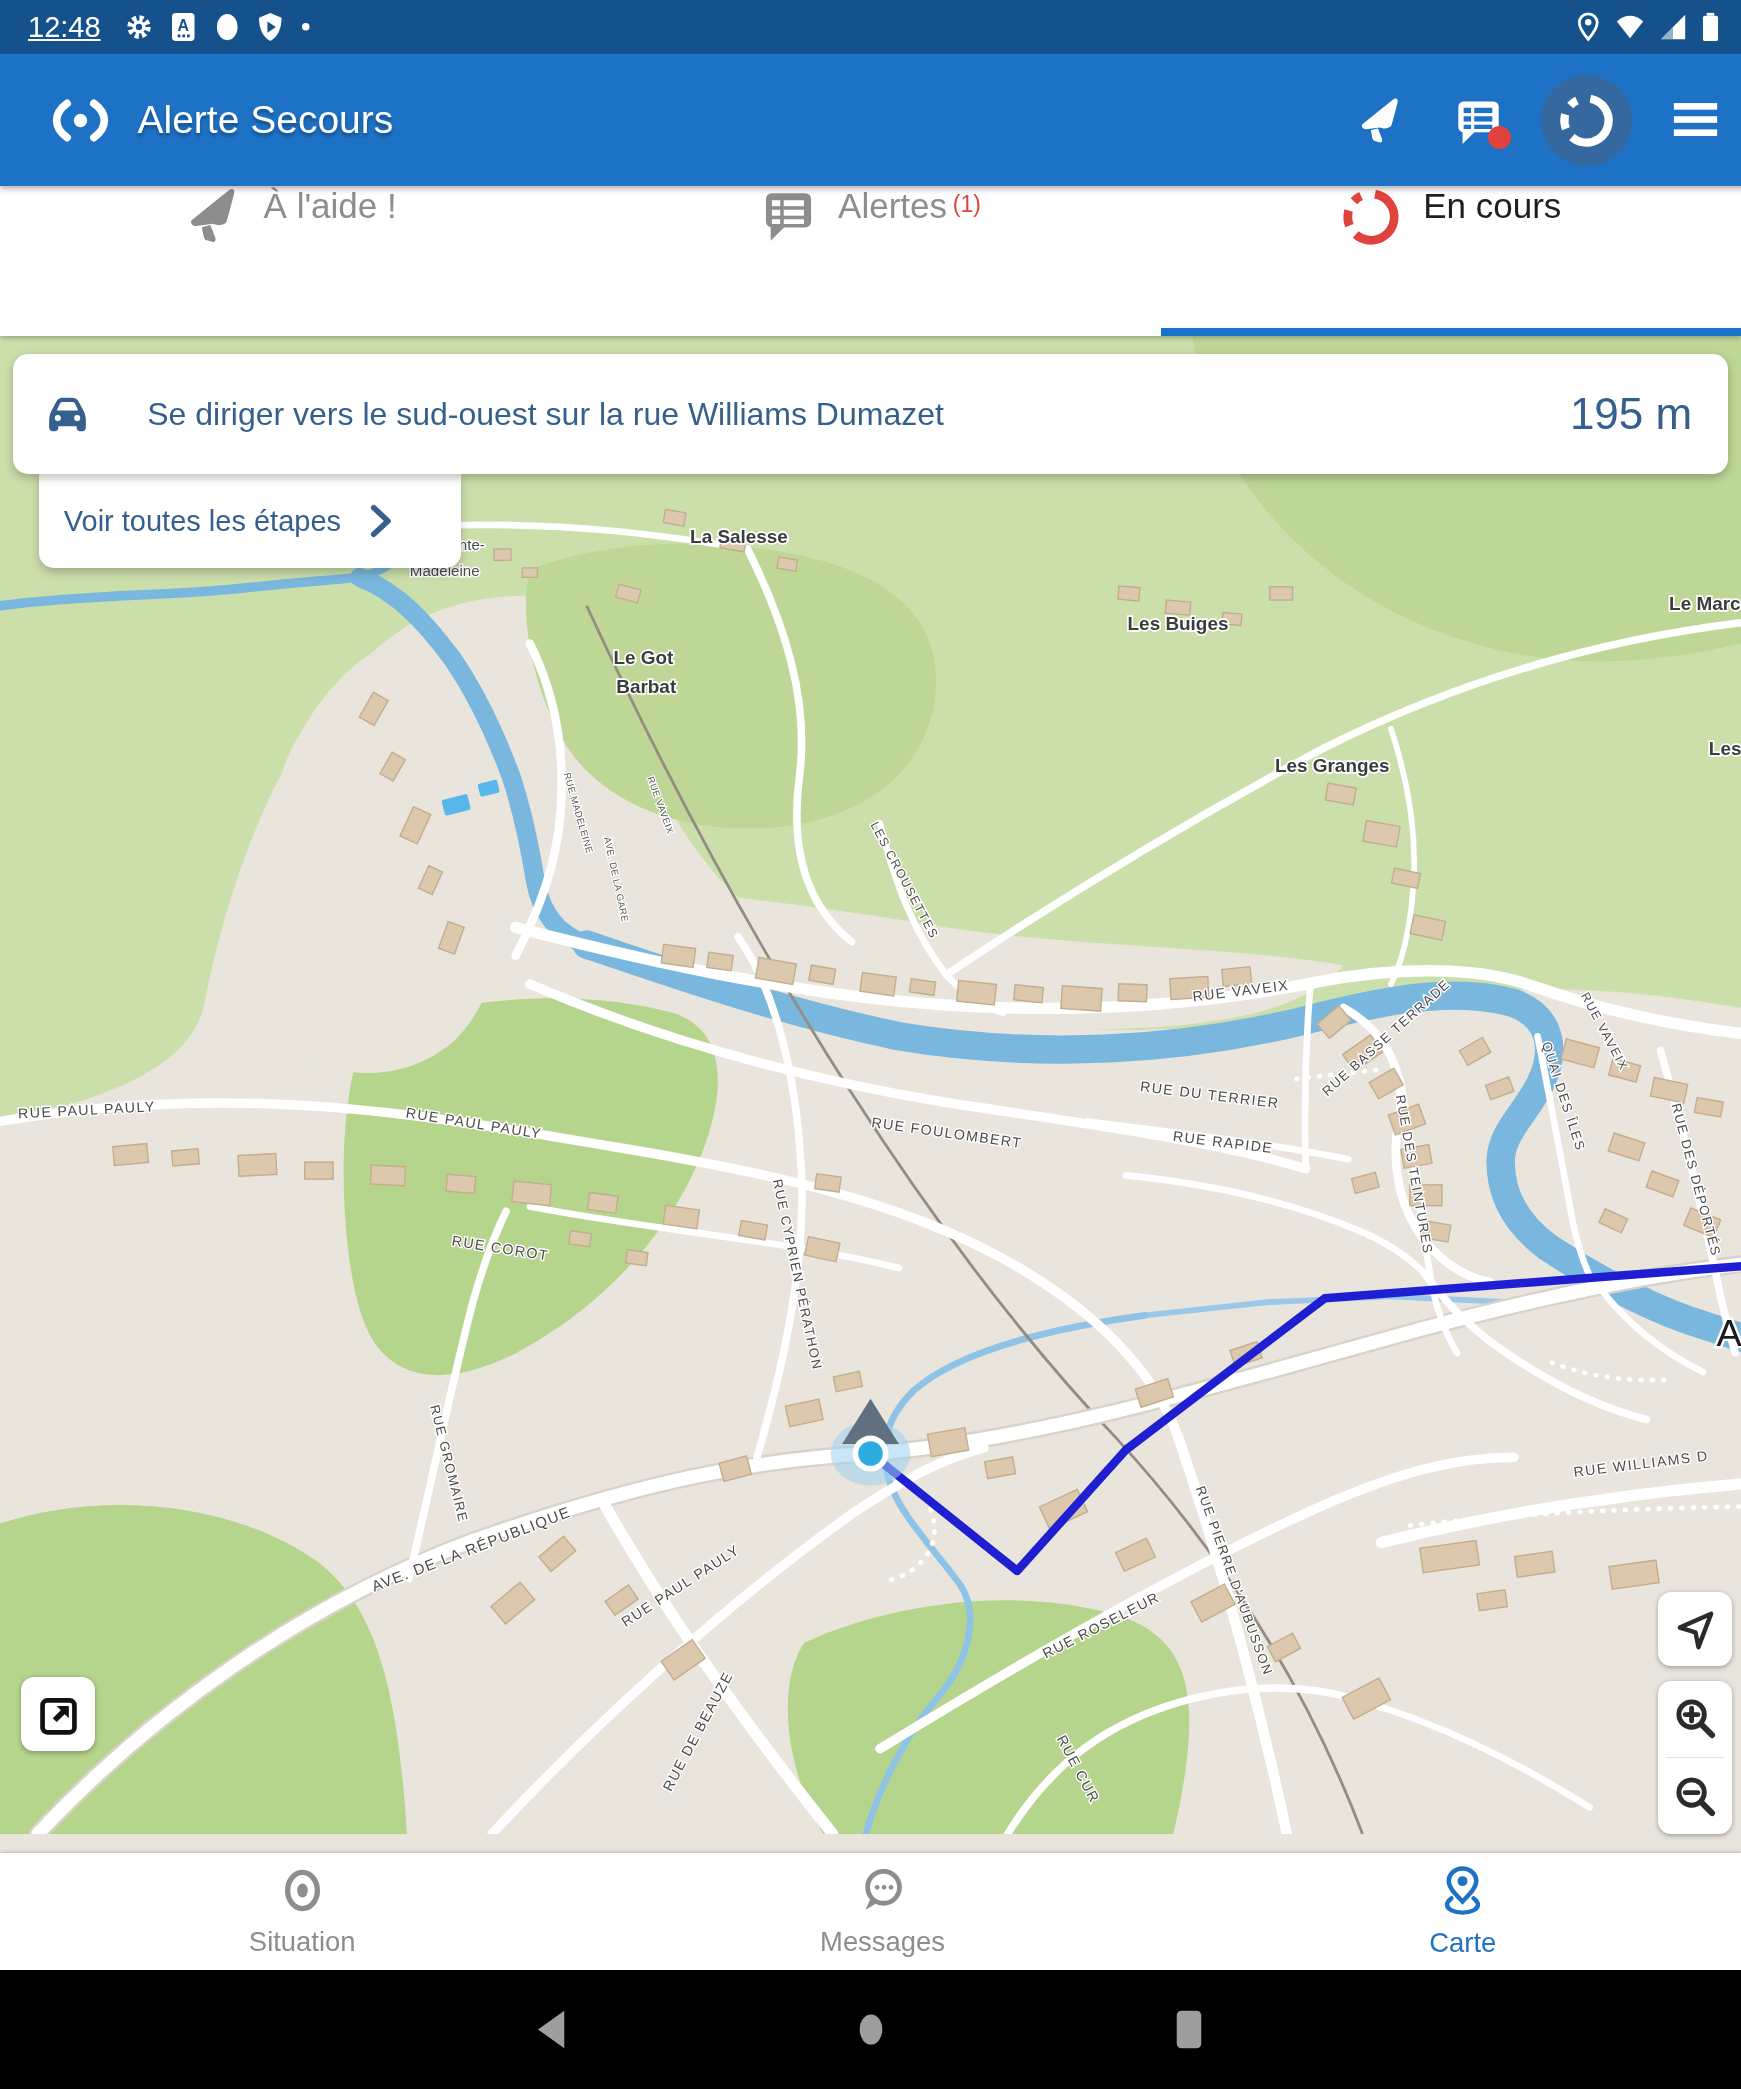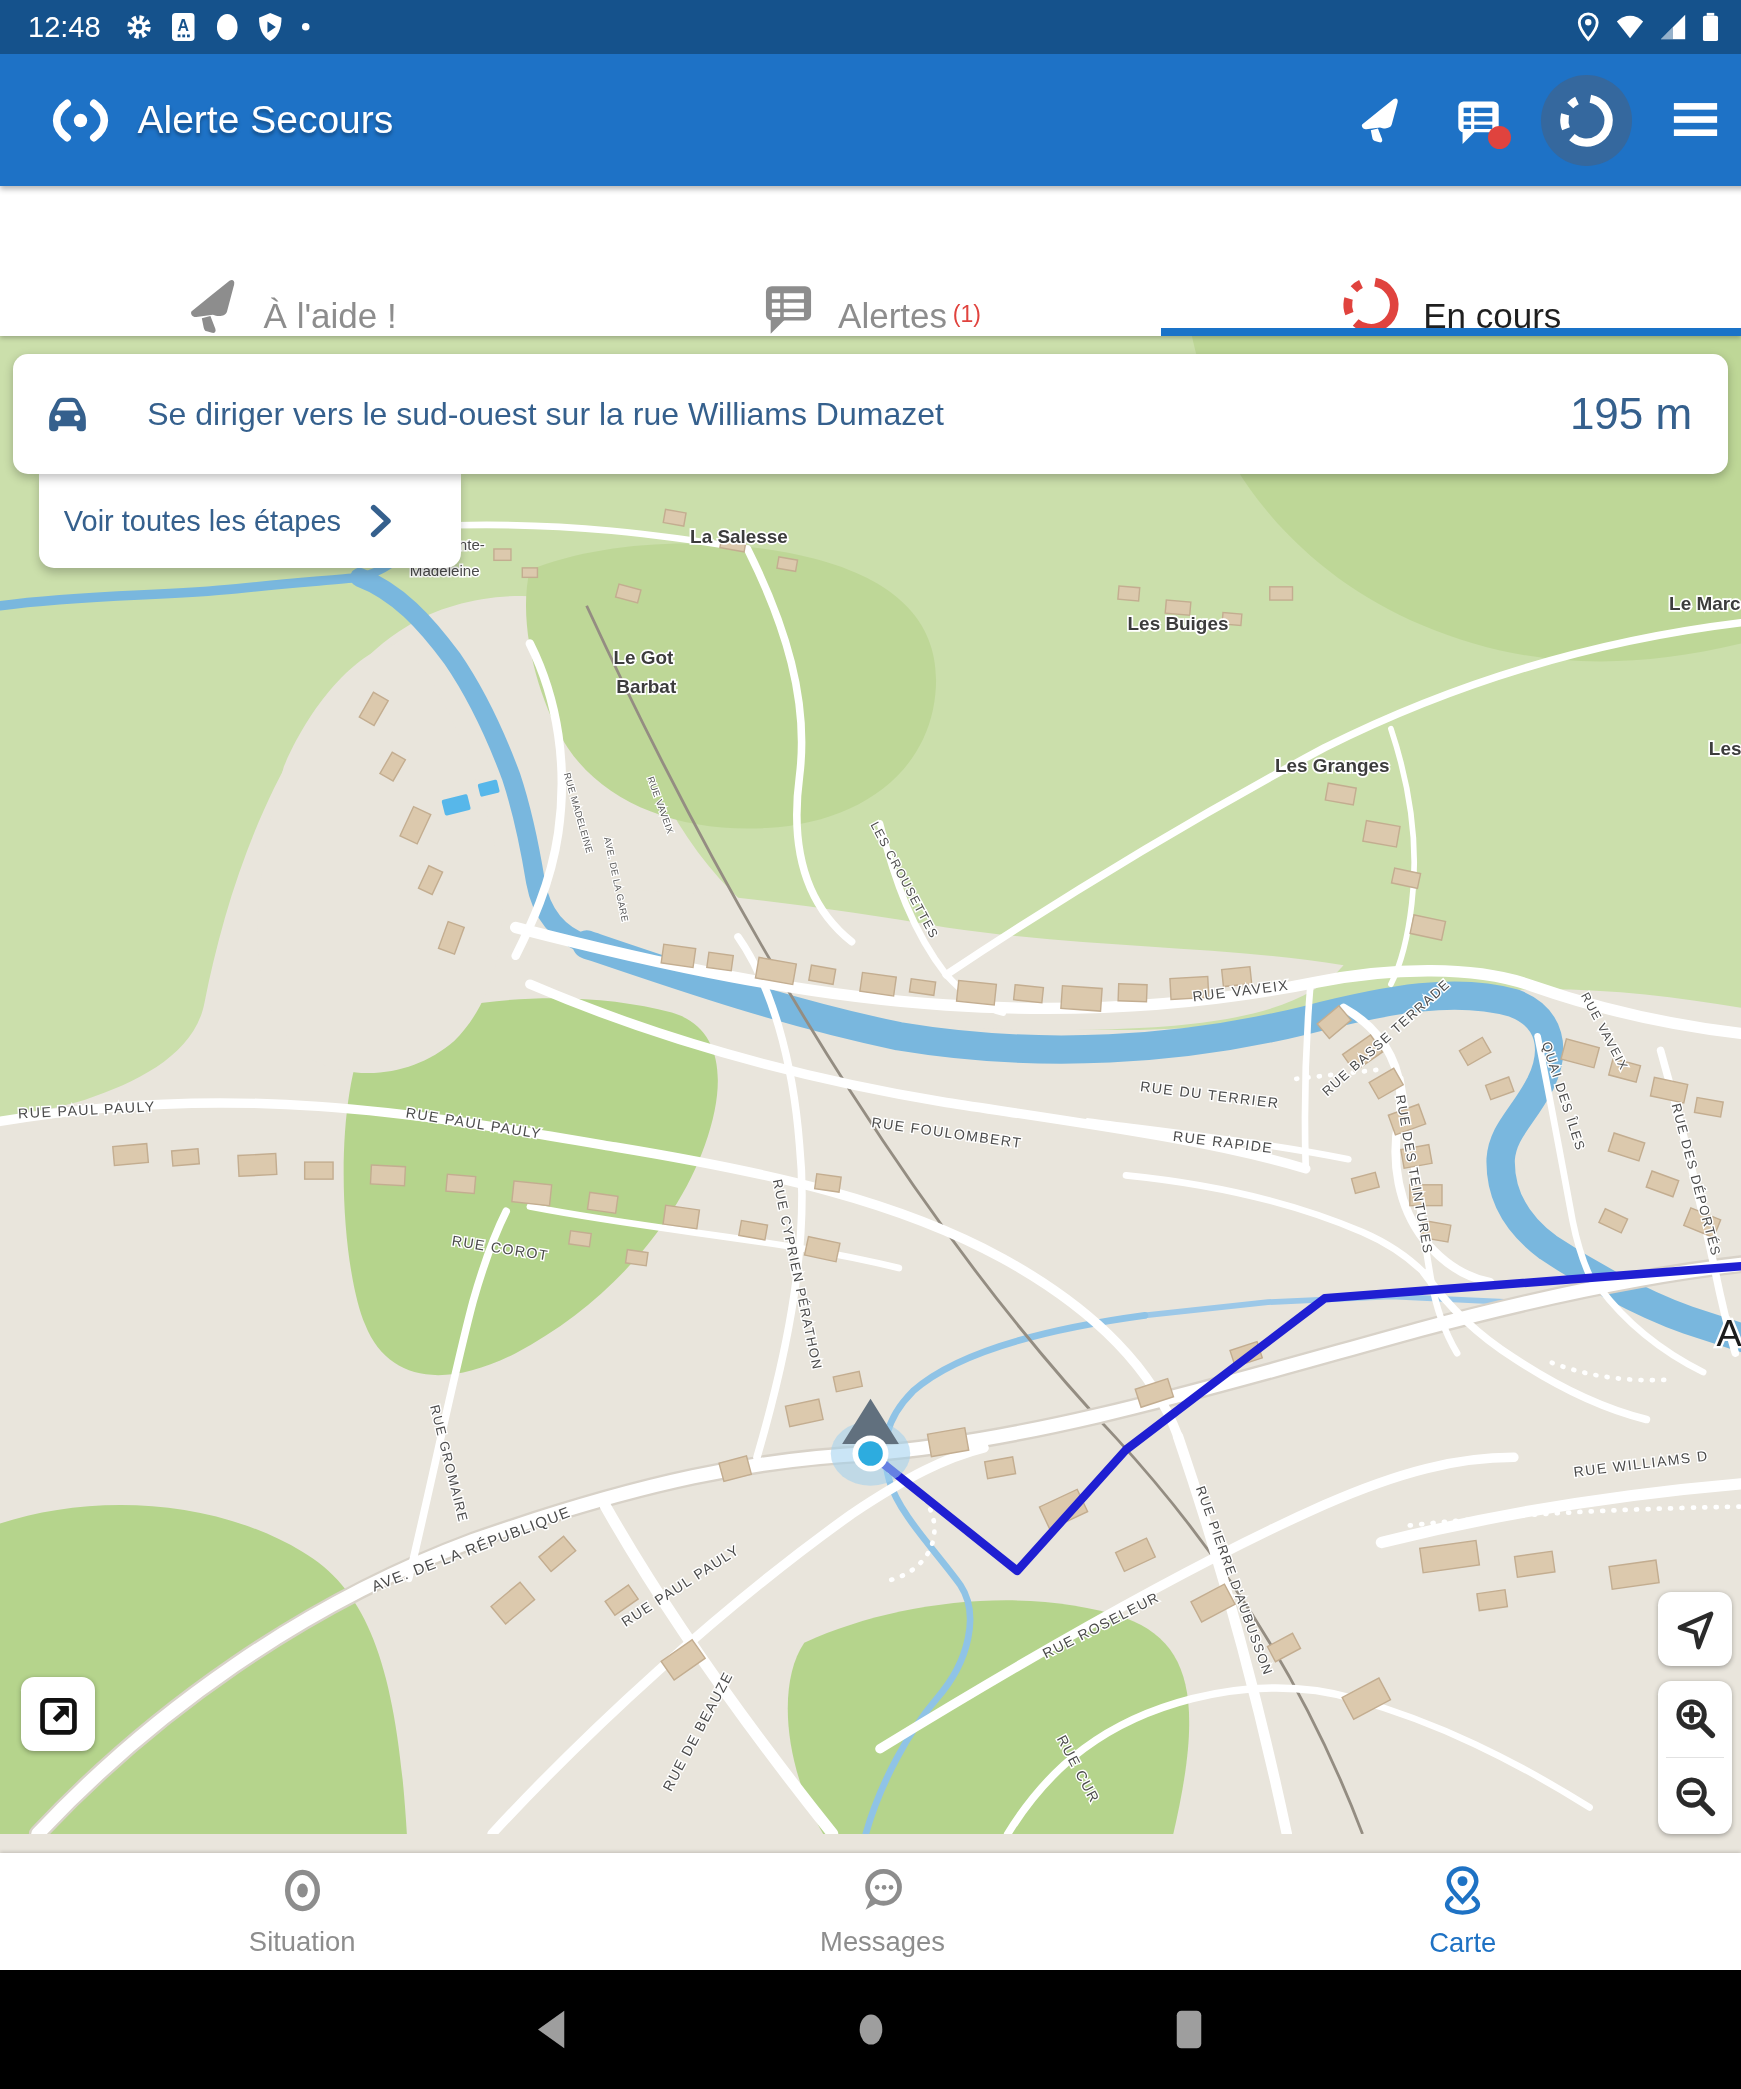--- a/index.html
+++ b/index.html
@@ -1,39 +1,39 @@
 <!DOCTYPE html>
 <html style="font-size:15px"><head>
 <meta charset="utf-8">
 <style>
   html,body{margin:0;padding:0;background:#000;}
   .screen{position:relative;width:1741px;height:2090px;overflow:hidden;
     font-family:"Liberation Sans",sans-serif;background:#e9e5dc;}
 
   
   .statusbar{position:absolute;left:0;top:0;width:1741px;height:54px;background:#15528c;
-    display:flex;align-items:center;color:#fff;z-index:50;}
+    display:flex;align-items:center;color:#fff;z-index:50;text-decoration:underline;}
   .sb-time{font-size:29px;margin-left:28px;margin-right:24.6px;}
   .sb-icons-left{display:flex;align-items:center;gap:17px;}
   .sb-right{margin-left:auto;display:flex;align-items:center;gap:13.2px;margin-right:21px;}
 
   
   .appbar{position:absolute;left:0;top:54px;width:1741px;height:132px;background:#1e72c6;
     display:flex;align-items:center;color:#fff;z-index:49;box-shadow:0 2.8px 5.7px rgba(0,0,0,.3);padding-left:12px;}
   .logo{margin-left:38px;width:61px;height:61px;}
   .app-title{font-size:39px;margin-left:26.5px;text-shadow:0 2.8px 3.8px rgba(0,0,0,.35);}
   .ab-actions{margin-left:auto;display:flex;align-items:center;gap:28px;margin-right:23px;}
   .ab-btn{position:relative;width:70px;height:70px;display:flex;align-items:center;justify-content:center;}
   .ab-btn.circled{background:#35689e;border-radius:50%;width:91px;height:91px;}
   .badge-dot{position:absolute;right:1.9px;bottom:5.7px;width:23px;height:23px;border-radius:50%;background:#e0433e;}
 
   
   .tabbar{position:absolute;left:0;top:186px;width:1741px;height:150px;background:#fff;
     display:flex;z-index:48;box-shadow:0 2.8px 4.7px rgba(0,0,0,.25);}
-  .tab{flex:1;display:flex;align-items:flex-end;justify-content:center;gap:21px;position:relative;}
+  .tab{flex:1;display:flex;align-items:flex-start;justify-content:center;gap:21px;position:relative;}
   .tab-label{font-size:35px;color:#8d8d8d;}
   .tab .sup{font-size:23px;color:#e0433e;vertical-align:super;margin-left:5.7px;}
   .tab.active .tab-label{color:#1f1f1f;}
   .tab.active::after{content:"";position:absolute;left:0;right:0;bottom:0;height:7.6px;background:#1a73c8;}
 
   
   .map{position:absolute;left:0;top:318px;width:1741px;height:1516px;overflow:hidden;}
   .map svg{display:block;}
   text.place{font-size:20px;fill:#3c3c3c;stroke:#fff;stroke-width:3.5px;paint-order:stroke;font-weight:bold;}
   text.place-sm{font-size:16px;fill:#4a4a4a;stroke:#fff;stroke-width:3px;paint-order:stroke;}

